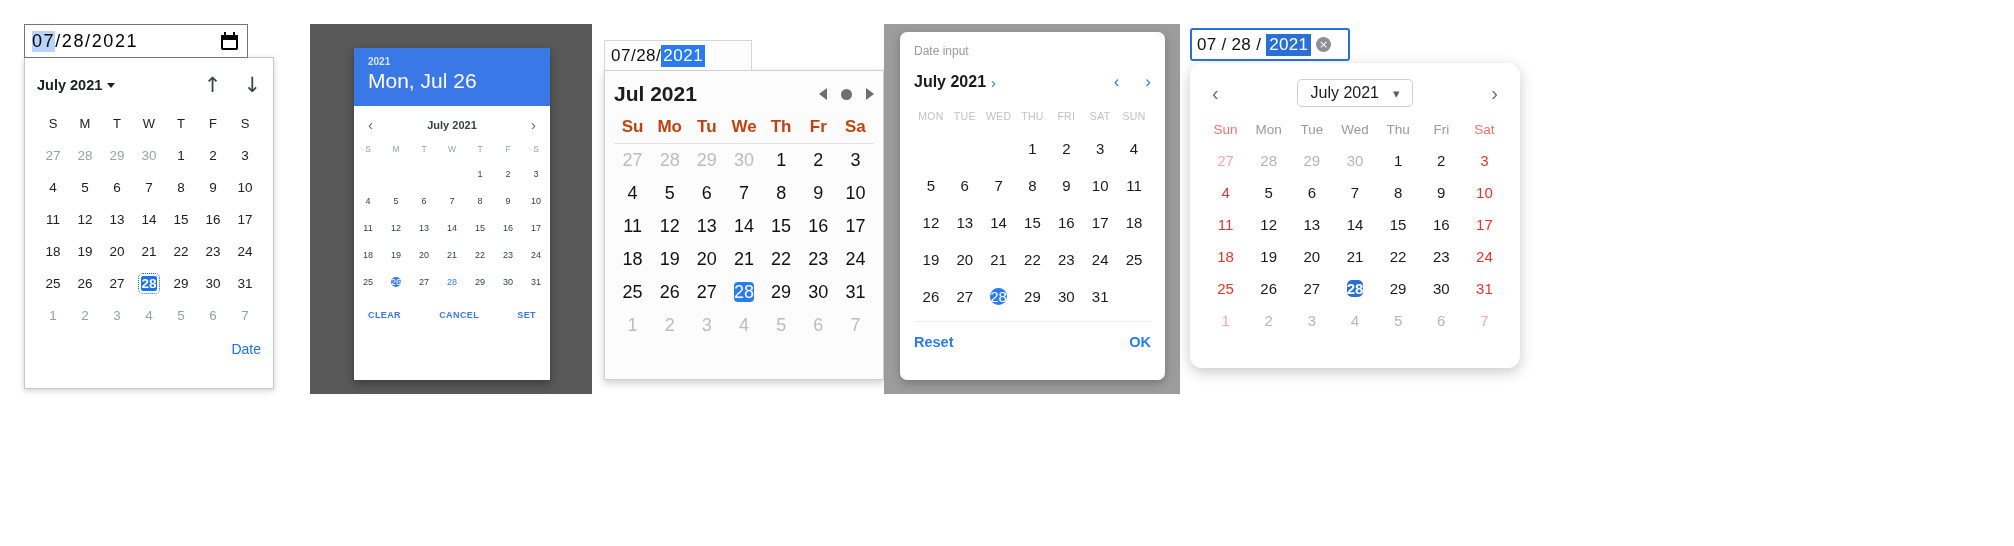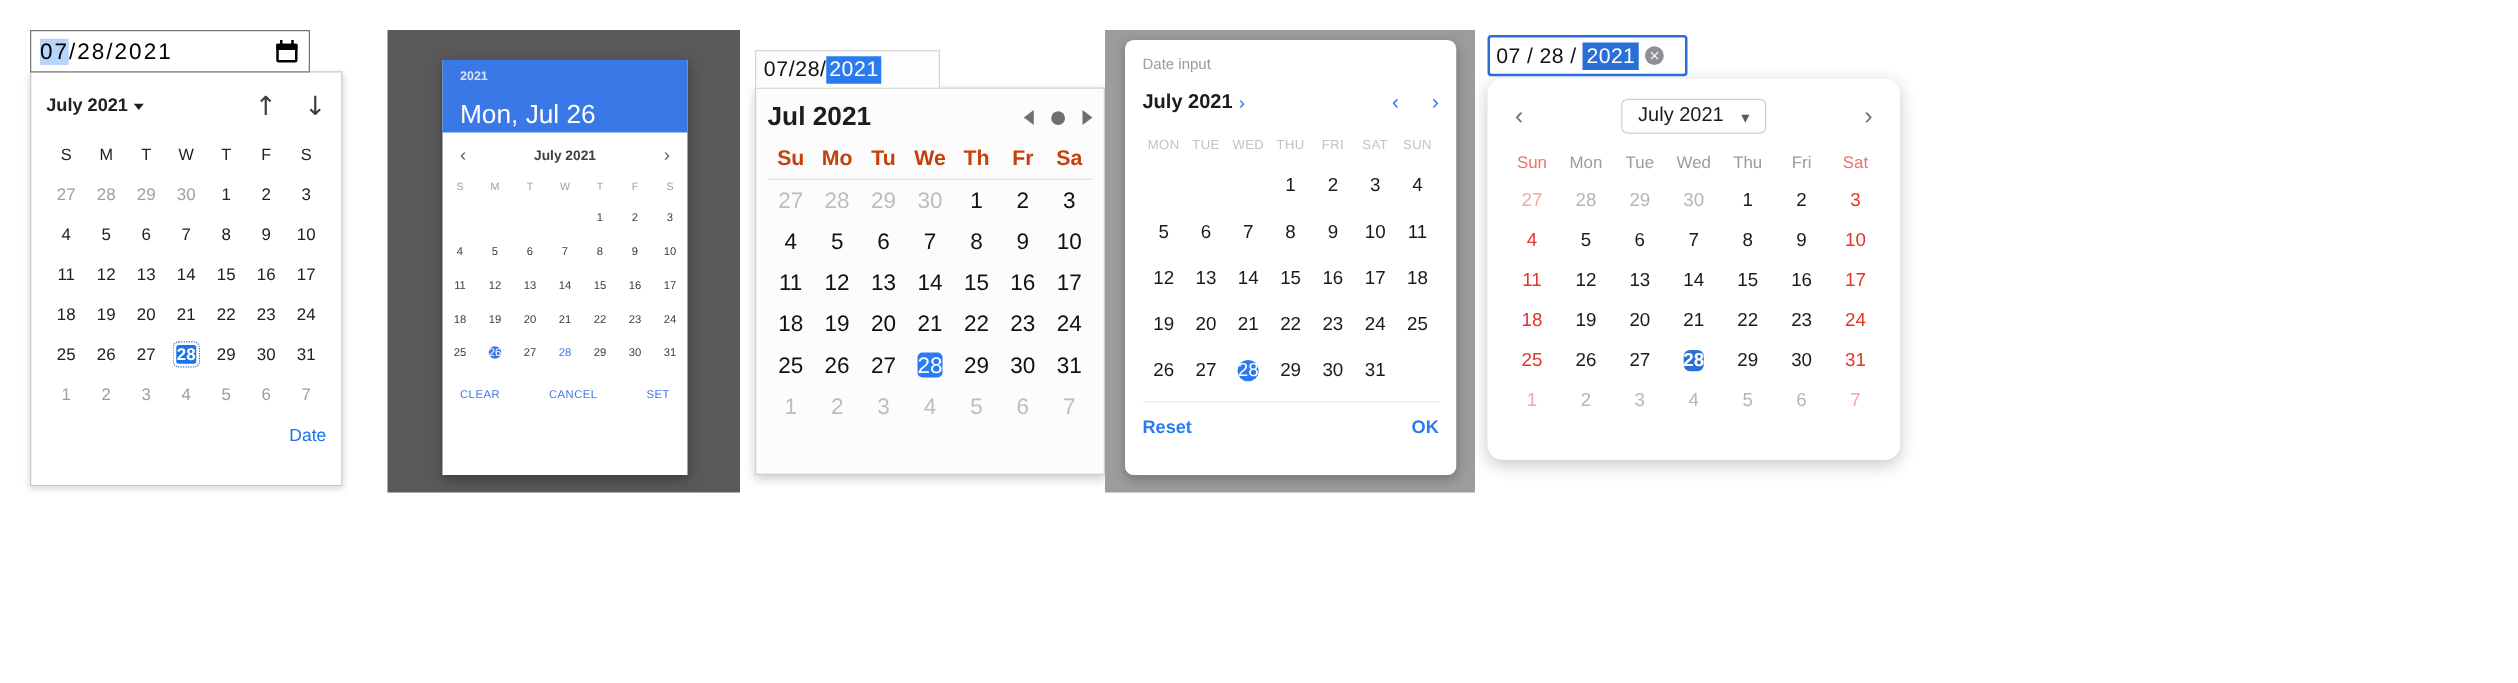--- a/index.html
+++ b/index.html
@@ -142,21 +142,21 @@
     background: #fff;
     box-shadow: 0 3px 9px rgba(0,0,0,.35);
   }
   #p2 .m-head {
     background: #3b78e7;
     height: 58px;
     padding: 8px 14px 0 14px;
     box-sizing: border-box;
   }
   #p2 .m-year { color: #d9e3f8; font-size: 10px; font-weight: bold; }
-  #p2 .m-day  { color: #fff; font-size: 21px; font-weight: normal; margin-top: 13px; }
+  #p2 .m-day  { color: #fff; font-size: 21px; font-weight: normal; margin-top: 2px; }
   #p2 .m-nav {
     display: flex; align-items: center; justify-content: space-between;
     padding: 10px 14px 4px 14px;
   }
   #p2 .m-nav .chev { color: #5f6368; font-size: 15px; }
   #p2 .m-nav .m-mon { font-size: 11px; font-weight: bold; color: #3c4043; }
   #p2 table { border-collapse: collapse; width: 100%; padding: 0 6px; }
   #p2 th {
     font-size: 8.5px; font-weight: normal; color: #9aa0a6;
     height: 22px; width: 14.28%; text-align: center;
@@ -168,21 +168,21 @@
   #p2 td .cell {
     width: 19px; height: 19px; line-height: 19px;
     margin: 0 auto; border-radius: 50%;
   }
   #p2 td.sel .cell { background: #3b78e7; color: #fff; }
   #p2 td.today .cell { color: #3b78e7; }
   #p2 .m-foot {
     display: flex; justify-content: space-between;
     padding: 14px 14px 0 14px;
   }
-  #p2 .m-btn { color: #3b78e7; font-size: 9px; font-weight: normal; letter-spacing: .4px; }
+  #p2 .m-btn { color: #3b78e7; font-size: 9px; font-weight: bold; letter-spacing: .4px; }
 
   
   #p3 {
     position: absolute;
     left: 604px; top: 40px;
     width: 262px;
   }
   #p3 .s-input {
     box-sizing: border-box;
     width: 148px; height: 30px;

